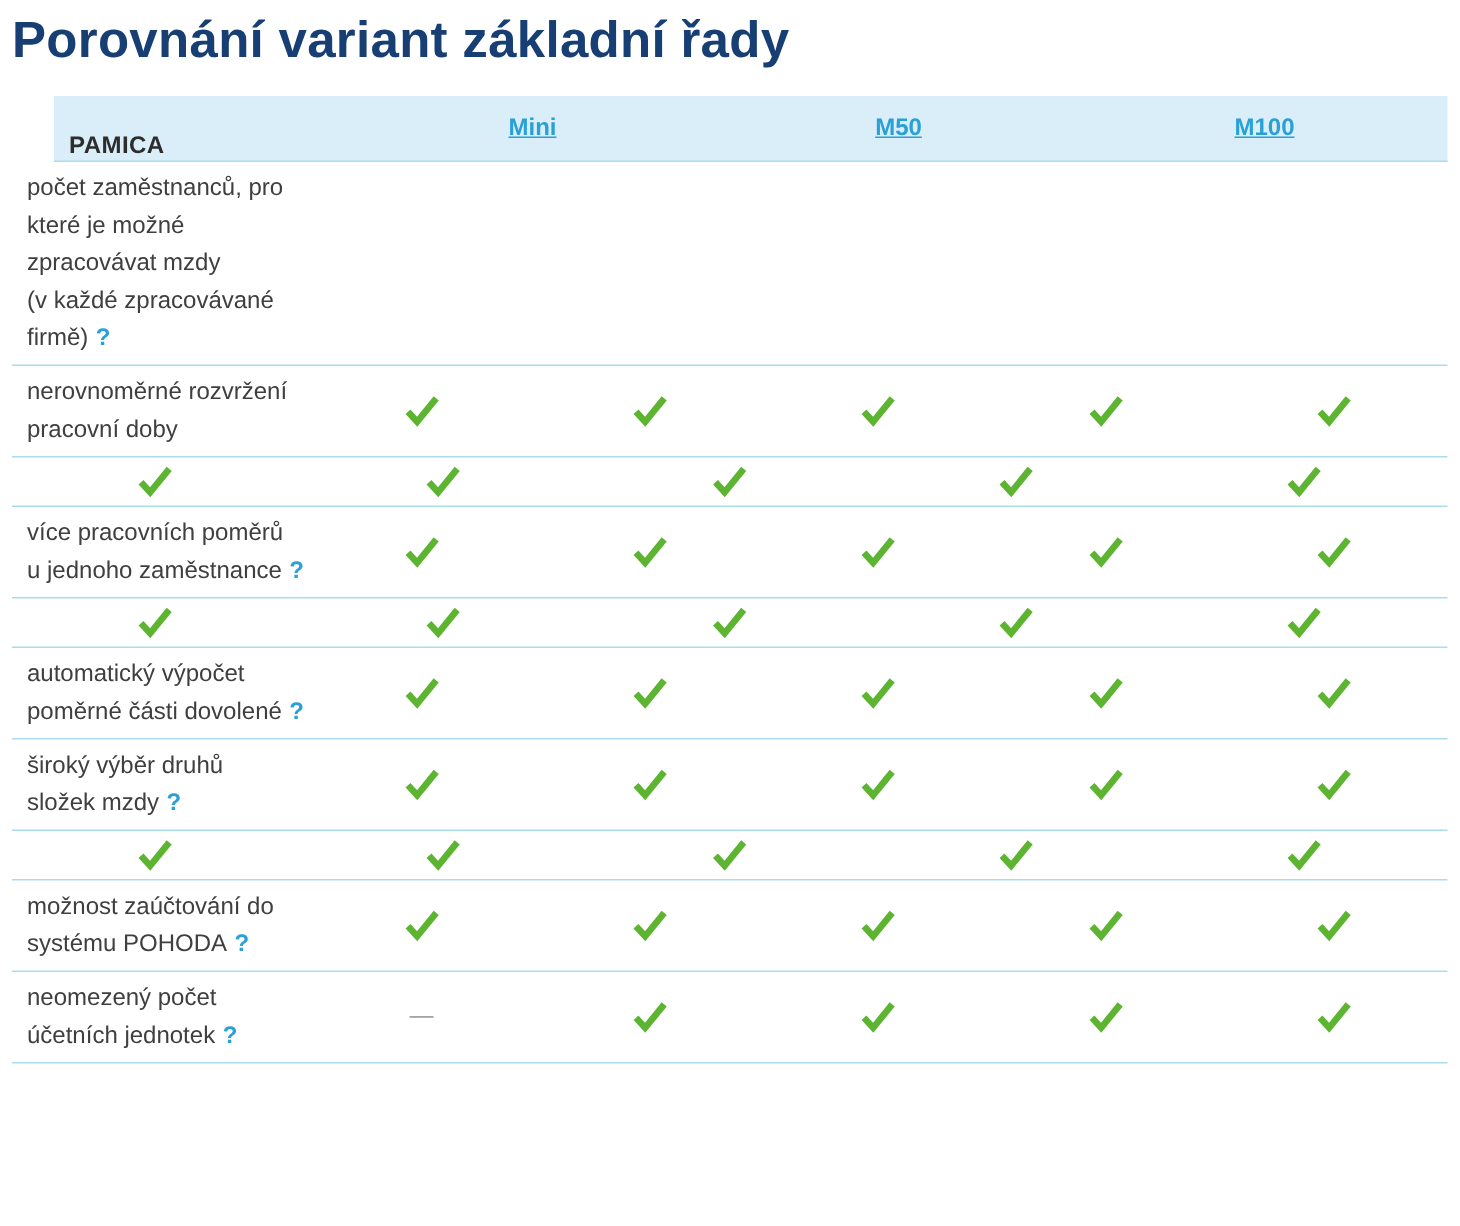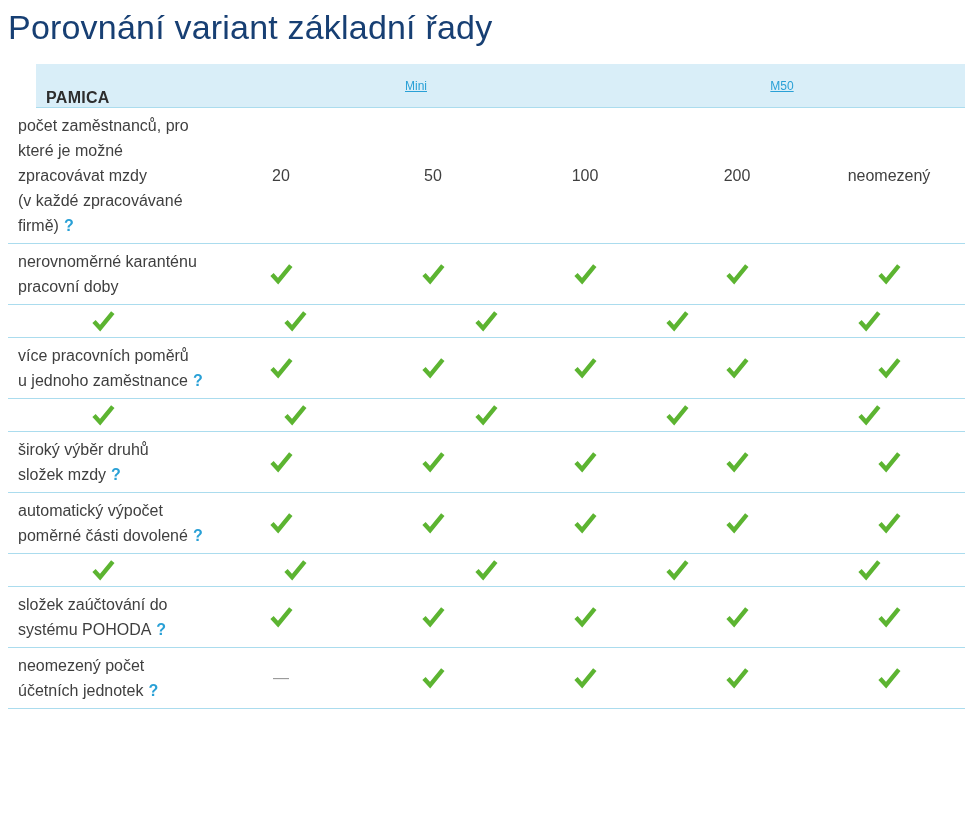--- a/index.html
+++ b/index.html
@@ -12,42 +12,42 @@
     --dash:#999999;
   }
   *{box-sizing:border-box;}
   html,body{margin:0;padding:0;}
   body{
     width:973px;height:817px;overflow:hidden;background:#ffffff;
     font-family:"Liberation Sans", sans-serif;
   }
   .page{padding:0 8px;}
   .title{
-    font-size:34px;font-weight:400;color:var(--title);
+    font-size:34px;font-weight:700;color:var(--title);
     margin:6px 0 16px 0;line-height:42px;letter-spacing:0.2px;
   }
   .table{width:100%;}
   .thead{
     display:flex;align-items:flex-end;height:44px;
     background:var(--header-bg);
     border-bottom:1px solid var(--divider);
     margin-left:28px;
   }
   .label-col{
     flex:0 0 197px;width:197px;padding-left:10px;
   }
   .head-product{
     font-weight:bold;font-size:16px;color:#2d2d2d;letter-spacing:0.3px;
   }
   .cells{flex:1 1 auto;display:flex;align-self:stretch;}
   .cells > .cell{
     flex:1 1 0;display:flex;align-items:center;justify-content:center;
   }
   .col-link{
-    font-size:12px;font-weight:normal;color:var(--link);
+    font-size:16px;font-weight:bold;color:var(--link);
     text-decoration:underline;cursor:pointer;
   }
   .row{
     display:flex;align-items:flex-start;
     border-bottom:1px solid var(--divider);
     padding:5px 0;
   }
   .feature-label{
     white-space:pre-line;font-size:16px;line-height:25px;color:var(--text);
   }
@@ -69,49 +69,35 @@
   <div class="table">
     <div class="thead">
       <div class="label-col head-product">PAMICA</div>
       <div class="cells">
           <div class="cell">
             <a class="col-link" href="#">Mini</a>
           </div>
           <div class="cell">
             <a class="col-link" href="#">M50</a>
           </div>
+          <div class="cell">
+            <a class="col-link" href="#">M100</a>
+          </div>
         </div>
     </div>
     <div>
         <div class="row">
     <div class="label-col"><span class="feature-label">počet zaměstnanců, pro
 které je možné
 zpracovávat mzdy
 (v každé zpracovávané
 firmě)</span><a class="help" href="#">?</a></div>
-    <div class="cells">
-            <div class="cell">
-              <span class="val">20</span>
-            </div>
-            <div class="cell">
-              <span class="val">50</span>
-            </div>
-            <div class="cell">
-              <span class="val">100</span>
-            </div>
-            <div class="cell">
-              <span class="val">200</span>
-            </div>
-            <div class="cell">
-              <span class="val">neomezený</span>
-            </div>
-          </div>
-  </div>
-        <div class="row">
-    <div class="label-col"><span class="feature-label">nerovnoměrné karanténu
+  </div>
+        <div class="row">
+    <div class="label-col"><span class="feature-label">nerovnoměrné rozvržení
 pracovní doby</span></div>
     <div class="cells">
             <div class="cell">
               <span class="check-wrap">
                 <svg viewBox="0 0 24 22" aria-hidden="true">
                   <path d="M2.5 11.5 L8.6 18.2 L21.3 2.6" fill="none" stroke="currentColor" stroke-width="4.4" stroke-linecap="butt" stroke-linejoin="miter"></path>
                 </svg>
               </span>
             </div>
             <div class="cell">
@@ -257,20 +243,61 @@
             <div class="cell">
               <span class="check-wrap">
                 <svg viewBox="0 0 24 22" aria-hidden="true">
                   <path d="M2.5 11.5 L8.6 18.2 L21.3 2.6" fill="none" stroke="currentColor" stroke-width="4.4" stroke-linecap="butt" stroke-linejoin="miter"></path>
                 </svg>
               </span>
             </div>
           </div>
   </div>
         <div class="row">
+    <div class="label-col"><span class="feature-label">automatický výpočet
+poměrné části dovolené</span><a class="help" href="#">?</a></div>
+    <div class="cells">
+            <div class="cell">
+              <span class="check-wrap">
+                <svg viewBox="0 0 24 22" aria-hidden="true">
+                  <path d="M2.5 11.5 L8.6 18.2 L21.3 2.6" fill="none" stroke="currentColor" stroke-width="4.4" stroke-linecap="butt" stroke-linejoin="miter"></path>
+                </svg>
+              </span>
+            </div>
+            <div class="cell">
+              <span class="check-wrap">
+                <svg viewBox="0 0 24 22" aria-hidden="true">
+                  <path d="M2.5 11.5 L8.6 18.2 L21.3 2.6" fill="none" stroke="currentColor" stroke-width="4.4" stroke-linecap="butt" stroke-linejoin="miter"></path>
+                </svg>
+              </span>
+            </div>
+            <div class="cell">
+              <span class="check-wrap">
+                <svg viewBox="0 0 24 22" aria-hidden="true">
+                  <path d="M2.5 11.5 L8.6 18.2 L21.3 2.6" fill="none" stroke="currentColor" stroke-width="4.4" stroke-linecap="butt" stroke-linejoin="miter"></path>
+                </svg>
+              </span>
+            </div>
+            <div class="cell">
+              <span class="check-wrap">
+                <svg viewBox="0 0 24 22" aria-hidden="true">
+                  <path d="M2.5 11.5 L8.6 18.2 L21.3 2.6" fill="none" stroke="currentColor" stroke-width="4.4" stroke-linecap="butt" stroke-linejoin="miter"></path>
+                </svg>
+              </span>
+            </div>
+            <div class="cell">
+              <span class="check-wrap">
+                <svg viewBox="0 0 24 22" aria-hidden="true">
+                  <path d="M2.5 11.5 L8.6 18.2 L21.3 2.6" fill="none" stroke="currentColor" stroke-width="4.4" stroke-linecap="butt" stroke-linejoin="miter"></path>
+                </svg>
+              </span>
+            </div>
+          </div>
+  </div>
+        <div class="row">
     <div class="label-col"><span class="feature-label">široký výběr druhů
 složek mzdy</span><a class="help" href="#">?</a></div>
     <div class="cells">
             <div class="cell">
               <span class="check-wrap">
                 <svg viewBox="0 0 24 22" aria-hidden="true">
                   <path d="M2.5 11.5 L8.6 18.2 L21.3 2.6" fill="none" stroke="currentColor" stroke-width="4.4" stroke-linecap="butt" stroke-linejoin="miter"></path>
                 </svg>
               </span>
             </div>
@@ -298,101 +325,60 @@
             <div class="cell">
               <span class="check-wrap">
                 <svg viewBox="0 0 24 22" aria-hidden="true">
                   <path d="M2.5 11.5 L8.6 18.2 L21.3 2.6" fill="none" stroke="currentColor" stroke-width="4.4" stroke-linecap="butt" stroke-linejoin="miter"></path>
                 </svg>
               </span>
             </div>
           </div>
   </div>
         <div class="row">
-    <div class="label-col"><span class="feature-label">automatický výpočet
-poměrné části dovolené</span><a class="help" href="#">?</a></div>
-    <div class="cells">
-            <div class="cell">
-              <span class="check-wrap">
-                <svg viewBox="0 0 24 22" aria-hidden="true">
-                  <path d="M2.5 11.5 L8.6 18.2 L21.3 2.6" fill="none" stroke="currentColor" stroke-width="4.4" stroke-linecap="butt" stroke-linejoin="miter"></path>
-                </svg>
-              </span>
-            </div>
-            <div class="cell">
-              <span class="check-wrap">
-                <svg viewBox="0 0 24 22" aria-hidden="true">
-                  <path d="M2.5 11.5 L8.6 18.2 L21.3 2.6" fill="none" stroke="currentColor" stroke-width="4.4" stroke-linecap="butt" stroke-linejoin="miter"></path>
-                </svg>
-              </span>
-            </div>
-            <div class="cell">
-              <span class="check-wrap">
-                <svg viewBox="0 0 24 22" aria-hidden="true">
-                  <path d="M2.5 11.5 L8.6 18.2 L21.3 2.6" fill="none" stroke="currentColor" stroke-width="4.4" stroke-linecap="butt" stroke-linejoin="miter"></path>
-                </svg>
-              </span>
-            </div>
-            <div class="cell">
-              <span class="check-wrap">
-                <svg viewBox="0 0 24 22" aria-hidden="true">
-                  <path d="M2.5 11.5 L8.6 18.2 L21.3 2.6" fill="none" stroke="currentColor" stroke-width="4.4" stroke-linecap="butt" stroke-linejoin="miter"></path>
-                </svg>
-              </span>
-            </div>
-            <div class="cell">
-              <span class="check-wrap">
-                <svg viewBox="0 0 24 22" aria-hidden="true">
-                  <path d="M2.5 11.5 L8.6 18.2 L21.3 2.6" fill="none" stroke="currentColor" stroke-width="4.4" stroke-linecap="butt" stroke-linejoin="miter"></path>
-                </svg>
-              </span>
-            </div>
-          </div>
-  </div>
-        <div class="row">
-    <div class="cells">
-            <div class="cell">
-              <span class="check-wrap">
-                <svg viewBox="0 0 24 22" aria-hidden="true">
-                  <path d="M2.5 11.5 L8.6 18.2 L21.3 2.6" fill="none" stroke="currentColor" stroke-width="4.4" stroke-linecap="butt" stroke-linejoin="miter"></path>
-                </svg>
-              </span>
-            </div>
-            <div class="cell">
-              <span class="check-wrap">
-                <svg viewBox="0 0 24 22" aria-hidden="true">
-                  <path d="M2.5 11.5 L8.6 18.2 L21.3 2.6" fill="none" stroke="currentColor" stroke-width="4.4" stroke-linecap="butt" stroke-linejoin="miter"></path>
-                </svg>
-              </span>
-            </div>
-            <div class="cell">
-              <span class="check-wrap">
-                <svg viewBox="0 0 24 22" aria-hidden="true">
-                  <path d="M2.5 11.5 L8.6 18.2 L21.3 2.6" fill="none" stroke="currentColor" stroke-width="4.4" stroke-linecap="butt" stroke-linejoin="miter"></path>
-                </svg>
-              </span>
-            </div>
-            <div class="cell">
-              <span class="check-wrap">
-                <svg viewBox="0 0 24 22" aria-hidden="true">
-                  <path d="M2.5 11.5 L8.6 18.2 L21.3 2.6" fill="none" stroke="currentColor" stroke-width="4.4" stroke-linecap="butt" stroke-linejoin="miter"></path>
-                </svg>
-              </span>
-            </div>
-            <div class="cell">
-              <span class="check-wrap">
-                <svg viewBox="0 0 24 22" aria-hidden="true">
-                  <path d="M2.5 11.5 L8.6 18.2 L21.3 2.6" fill="none" stroke="currentColor" stroke-width="4.4" stroke-linecap="butt" stroke-linejoin="miter"></path>
-                </svg>
-              </span>
-            </div>
-          </div>
-  </div>
-        <div class="row">
-    <div class="label-col"><span class="feature-label">složek zaúčtování do
+    <div class="cells">
+            <div class="cell">
+              <span class="check-wrap">
+                <svg viewBox="0 0 24 22" aria-hidden="true">
+                  <path d="M2.5 11.5 L8.6 18.2 L21.3 2.6" fill="none" stroke="currentColor" stroke-width="4.4" stroke-linecap="butt" stroke-linejoin="miter"></path>
+                </svg>
+              </span>
+            </div>
+            <div class="cell">
+              <span class="check-wrap">
+                <svg viewBox="0 0 24 22" aria-hidden="true">
+                  <path d="M2.5 11.5 L8.6 18.2 L21.3 2.6" fill="none" stroke="currentColor" stroke-width="4.4" stroke-linecap="butt" stroke-linejoin="miter"></path>
+                </svg>
+              </span>
+            </div>
+            <div class="cell">
+              <span class="check-wrap">
+                <svg viewBox="0 0 24 22" aria-hidden="true">
+                  <path d="M2.5 11.5 L8.6 18.2 L21.3 2.6" fill="none" stroke="currentColor" stroke-width="4.4" stroke-linecap="butt" stroke-linejoin="miter"></path>
+                </svg>
+              </span>
+            </div>
+            <div class="cell">
+              <span class="check-wrap">
+                <svg viewBox="0 0 24 22" aria-hidden="true">
+                  <path d="M2.5 11.5 L8.6 18.2 L21.3 2.6" fill="none" stroke="currentColor" stroke-width="4.4" stroke-linecap="butt" stroke-linejoin="miter"></path>
+                </svg>
+              </span>
+            </div>
+            <div class="cell">
+              <span class="check-wrap">
+                <svg viewBox="0 0 24 22" aria-hidden="true">
+                  <path d="M2.5 11.5 L8.6 18.2 L21.3 2.6" fill="none" stroke="currentColor" stroke-width="4.4" stroke-linecap="butt" stroke-linejoin="miter"></path>
+                </svg>
+              </span>
+            </div>
+          </div>
+  </div>
+        <div class="row">
+    <div class="label-col"><span class="feature-label">možnost zaúčtování do
 systému POHODA</span><a class="help" href="#">?</a></div>
     <div class="cells">
             <div class="cell">
               <span class="check-wrap">
                 <svg viewBox="0 0 24 22" aria-hidden="true">
                   <path d="M2.5 11.5 L8.6 18.2 L21.3 2.6" fill="none" stroke="currentColor" stroke-width="4.4" stroke-linecap="butt" stroke-linejoin="miter"></path>
                 </svg>
               </span>
             </div>
             <div class="cell">

